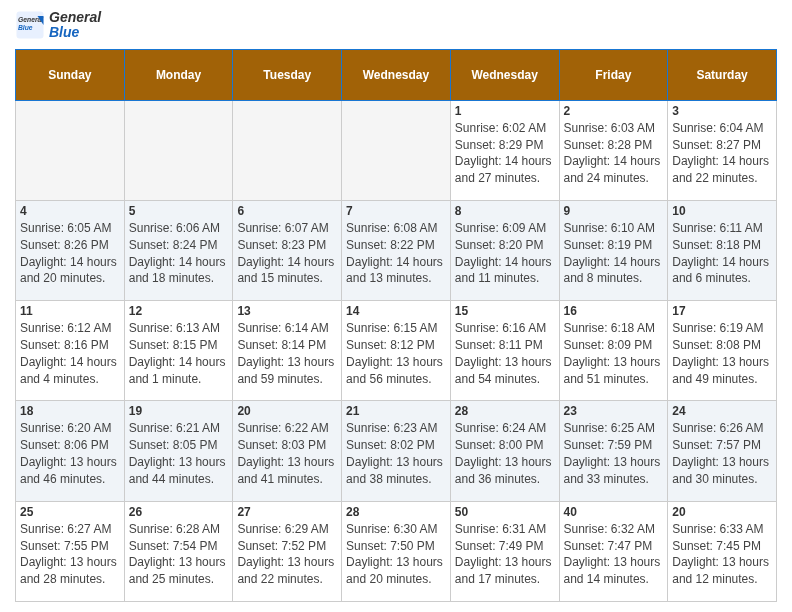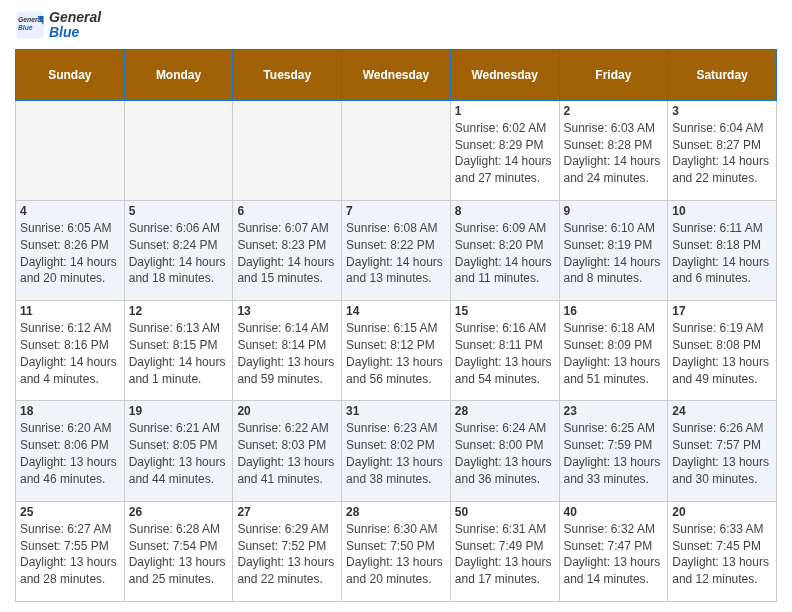--- a/index.html
+++ b/index.html
@@ -224,21 +224,21 @@
           </td>
           <td class="alt-row">
             <div class="day-number">19</div>
             <div class="day-info">Sunrise: 6:21 AM<br>Sunset: 8:05 PM<br>Daylight: 13 hours and 44 minutes.</div>
           </td>
           <td class="alt-row">
             <div class="day-number">20</div>
             <div class="day-info">Sunrise: 6:22 AM<br>Sunset: 8:03 PM<br>Daylight: 13 hours and 41 minutes.</div>
           </td>
           <td class="alt-row">
-            <div class="day-number">31</div>
+            <div class="day-number">21</div>
             <div class="day-info">Sunrise: 6:23 AM<br>Sunset: 8:02 PM<br>Daylight: 13 hours and 38 minutes.</div>
           </td>
           <td class="alt-row">
             <div class="day-number">28</div>
             <div class="day-info">Sunrise: 6:24 AM<br>Sunset: 8:00 PM<br>Daylight: 13 hours and 36 minutes.</div>
           </td>
           <td class="alt-row">
             <div class="day-number">23</div>
             <div class="day-info">Sunrise: 6:25 AM<br>Sunset: 7:59 PM<br>Daylight: 13 hours and 33 minutes.</div>
           </td>

